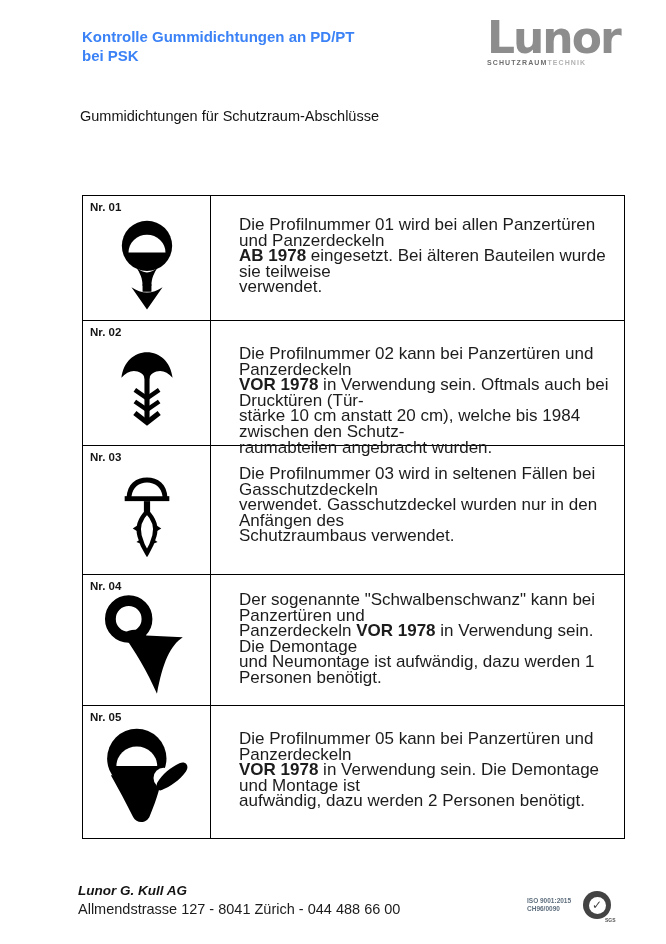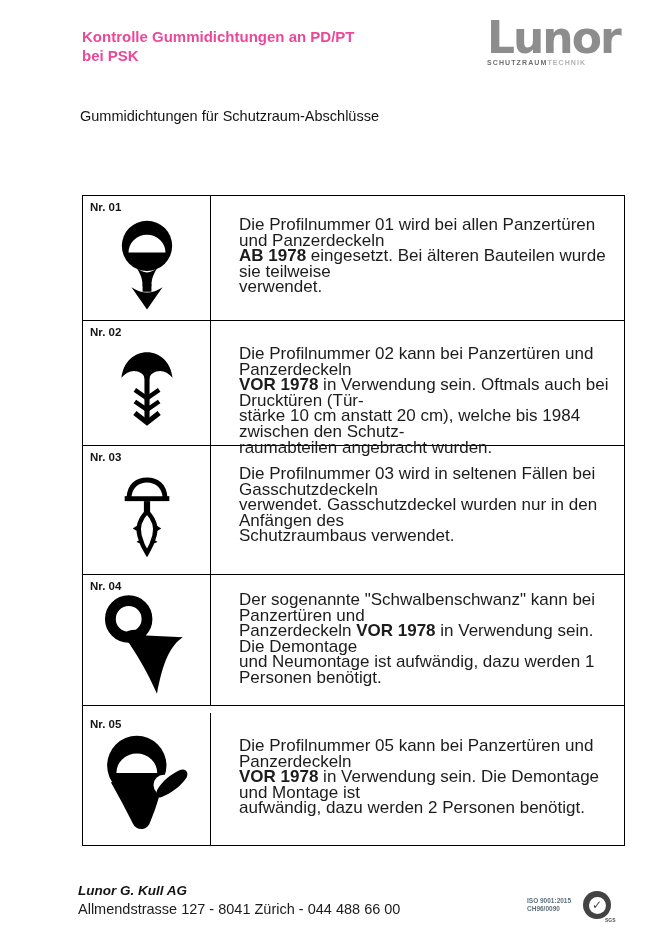--- a/index.html
+++ b/index.html
@@ -4,21 +4,21 @@
 <style>
   html,body{margin:0;padding:0;}
   body{
     width:666px;height:944px;position:relative;background:#ffffff;
     font-family:"Liberation Sans","DejaVu Sans",sans-serif;color:#1c1c1c;
     overflow:hidden;
   }
   
   .doc-title{
     position:absolute;left:82px;top:27px;
-    font-size:15px;font-weight:bold;line-height:19px;color:#ec4899;
+    font-size:15px;font-weight:bold;line-height:19px;color:#3b82f6;
   }
   .logo{position:absolute;left:487px;top:18px;width:140px;}
   .logo-name{
     font-size:44px;font-weight:bold;letter-spacing:-2px;line-height:40px;
     color:#8d8d8d;font-family:"DejaVu Sans",sans-serif;
   }
   .logo-tagline{font-size:7px;letter-spacing:1.1px;margin-top:1px;white-space:nowrap;}
   .logo-tagline .tg-bold{color:#6e6e6e;font-weight:bold;}
   .logo-tagline .tg-light{color:#b2b2b2;font-weight:bold;}
   .doc-subtitle{
@@ -42,21 +42,21 @@
   }
   .cell-right{flex:1;box-sizing:border-box;padding-right:14px;}
   .desc{
     font-size:17px;line-height:15.6px;color:#1c1c1c;padding-left:28px;
   }
   .r1 .desc{padding-top:21px;}
   .r2 .desc{padding-top:25px;}
   .r3 .desc{padding-top:20px;}
   .r4 .desc{padding-top:17px;}
   .r5 .desc{padding-top:25px;}
-  .h1{height:125px;} .h2{height:125px;} .h3{height:129px;} .h4{height:131px;} .h5{height:132px;margin-top:7px;}
+  .h1{height:125px;} .h2{height:125px;} .h3{height:129px;} .h4{height:131px;} .h5{height:132px;}
   .profile-svg{margin-top:12px;}
   
   .footer-company{
     position:absolute;left:78px;top:883px;
     font-size:13.5px;font-weight:bold;color:#141414;font-style:italic;
   }
   .footer-address{
     position:absolute;left:78px;top:901px;
     font-size:14.5px;color:#1c1c1c;
   }

